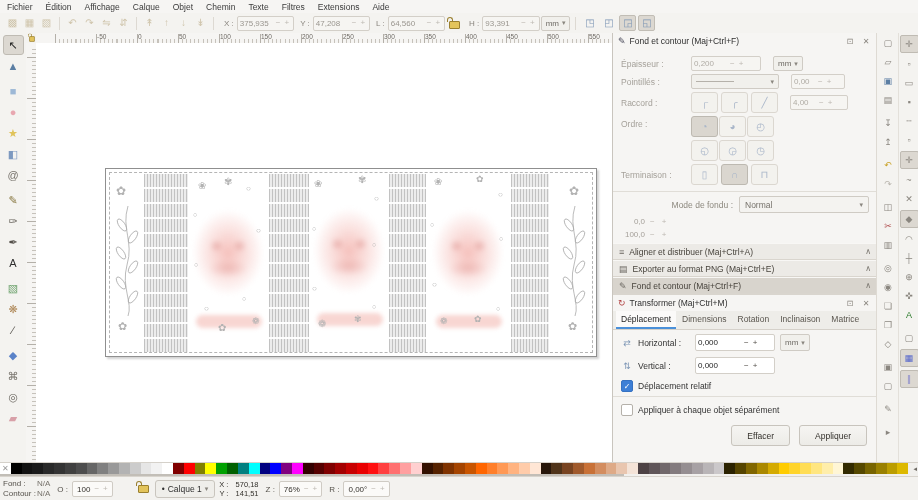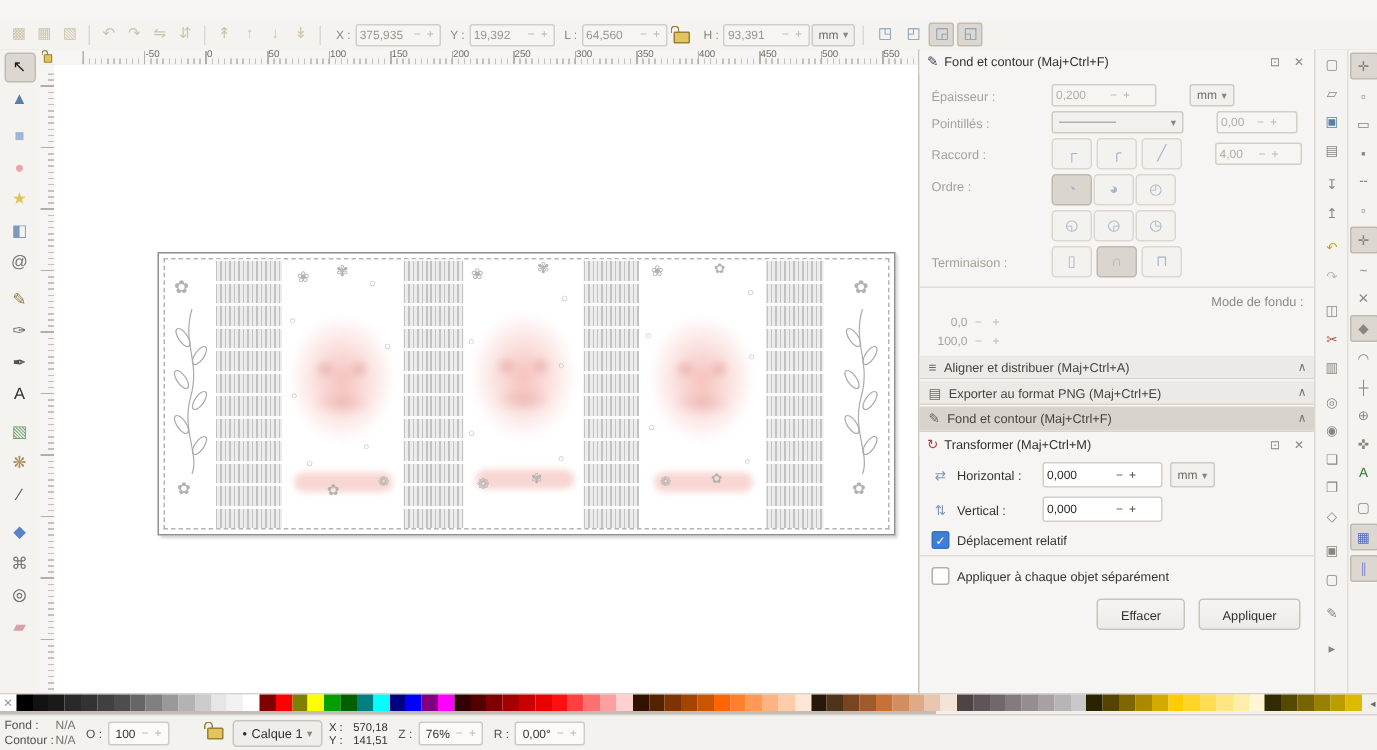--- a/index.html
+++ b/index.html
@@ -83,21 +83,21 @@
   .wbtn{color:#8a867f;font-size:8px;width:12px;text-align:center}
   .spacer{flex:1}
   .tabbar{display:flex;align-items:stretch;border-bottom:1px solid #d5d1ca;background:#eeede9;height:18px;padding:0 3px;gap:1px}
   .tab{display:flex;align-items:center;gap:4px;padding:0 7px;font-size:8.5px;color:#5a564f;border-bottom:2px solid transparent;white-space:nowrap}
   .tab.active{background:#fbfaf9;border-bottom-color:#4a90d9;color:#1e1e1e}
   .tabicon-fill{width:9px;height:9px;border:1px solid #a0a0a0;background:linear-gradient(150deg,#8fb0d6,#eef3f9)}
   .tabicon-stroke{width:9px;height:9px;border:1px solid #8a8a8a;background:#fff}
   .tabicon-style{width:12px;height:0;border-top:2px dashed #4a90d9;margin-top:1px}
 
   #fs-content{padding:4px 0 0 0}
-  .fsrow{display:flex;align-items:center;margin:3px 8px 3px 8px;gap:22px}
+  .fsrow{display:flex;align-items:center;margin:3px 8px 3px 8px;gap:12px}
   .fslabel{width:58px;color:#a5a19a;font-size:8.5px;flex-shrink:0}
   .fs .numbox{background:#f6f5f2}
   .fs .val{color:#b0aca5}
   .btn3{width:25px;height:19px;border:1px solid #dbd7d0;background:#f3f2ee;border-radius:3px;display:flex;
     align-items:center;justify-content:center;color:#a9b6c9;font-size:10px;line-height:1}
   .btn3.on{background:#dad6cf;border-color:#bdb9b1}
   .dashline{width:38px;height:1px;background:#b5b1aa;margin-right:4px}
   .divline{height:1px;background:#e0ddd7;margin:6px 0 4px 0}
   .moderow{display:flex;align-items:center;justify-content:flex-end;gap:6px;margin:2px 8px}
   .modelabel{color:#8d897f;font-size:8.5px}
@@ -165,20 +165,32 @@
   #message{flex:1;white-space:nowrap;overflow:hidden;font-size:7.6px;color:#3c3c3c}
   #xyblock{display:flex;flex-direction:column;line-height:1.25;font-size:7.5px;color:#33302b;text-align:right}
   #xyblock .v{display:inline-block;min-width:28px;text-align:right}
   .zr-label{color:#55514b;margin-left:3px}
 </style>
 </head>
 <body>
 
 <div id="app">
 
+  <div id="menubar">
+      <div class="menu-item">Fichier</div>
+      <div class="menu-item">Édition</div>
+      <div class="menu-item">Affichage</div>
+      <div class="menu-item">Calque</div>
+      <div class="menu-item">Objet</div>
+      <div class="menu-item">Chemin</div>
+      <div class="menu-item">Texte</div>
+      <div class="menu-item">Filtres</div>
+      <div class="menu-item">Extensions</div>
+      <div class="menu-item">Aide</div>
+    </div>
 
   <div id="toolbar2">
     <span id="to-btns" style="display:flex;align-items:center">
         <span class="icnbtn dis">▩</span>
         <span class="icnbtn dis">▦</span>
         <span class="icnbtn dis">▧</span>
         <span class="sep-v"></span>
         <span class="icnbtn dis">↶</span>
         <span class="icnbtn dis">↷</span>
         <span class="icnbtn dis">⇋</span>
@@ -191,21 +203,21 @@
         <span class="sep-v"></span>
       </span>
     <span class="fldlabel">X :</span>
     <span class="numbox">
         <span class="val">375,935</span>
         <span class="sp sp-m">−</span>
         <span class="sp sp-p">+</span>
       </span>
     <span class="fldlabel">Y :</span>
     <span class="numbox">
-        <span class="val">19,392</span>
+        <span class="val">47,208</span>
         <span class="sp sp-m">−</span>
         <span class="sp sp-p">+</span>
       </span>
     <span class="fldlabel">L :</span>
     <span class="numbox">
         <span class="val">64,560</span>
         <span class="sp sp-m">−</span>
         <span class="sp sp-p">+</span>
       </span>
     <span class="lock"></span>
@@ -408,20 +420,24 @@
           <span class="fslabel">Terminaison :</span>
           <span id="cap-btns" style="display:flex;gap:3px">
               <span class="btn3">▯</span>
               <span class="btn3 on">∩</span>
               <span class="btn3">⊓</span>
             </span>
         </div>
         <div class="divline"></div>
         <div class="moderow">
           <span class="modelabel">Mode de fondu :</span>
+          <span class="modebox">
+              <span>Normal</span>
+              <span class="dd" style="margin-left:auto">▾</span>
+            </span>
         </div>
         <div class="slrow">
           <span class="slval">0,0</span>
           <span class="sp sp-m">−</span>
             <span class="sp sp-p">+</span>
         </div>
         <div class="slrow">
           <span class="slval">100,0</span>
           <span class="sp sp-m">−</span>
             <span class="sp sp-p">+</span>
@@ -446,20 +462,37 @@
           </div>
         </div>
 
       <div class="dlg-title" style="border-top:1px solid #d9d5ce">
         <span class="dlg-ico" style="color:#b04040">↻</span>
         <span>Transformer (Maj+Ctrl+M)</span>
         <span class="spacer"></span>
         <span class="wbtn wfloat">⊡</span>
         <span class="wbtn wclose">✕</span>
       </div>
+      <div class="tabbar" id="tf-tabs">
+          <div class="tab active" style="padding: 0px 5px;">
+            <span>Déplacement</span>
+          </div>
+          <div class="tab" style="padding: 0px 5px;">
+            <span>Dimensions</span>
+          </div>
+          <div class="tab" style="padding: 0px 5px;">
+            <span>Rotation</span>
+          </div>
+          <div class="tab" style="padding: 0px 5px;">
+            <span>Inclinaison</span>
+          </div>
+          <div class="tab" style="padding: 0px 5px;">
+            <span>Matrice</span>
+          </div>
+        </div>
 
       <div id="tf-content" class="tf">
         <div class="tfrow">
           <span class="tf-ico">⇄</span>
           <span class="tf-label">Horizontal :</span>
           <span class="numbox" style="width:74px">
               <span class="val">0,000</span>
               <span class="sp sp-m">−</span>
               <span class="sp sp-p">+</span>
             </span>

